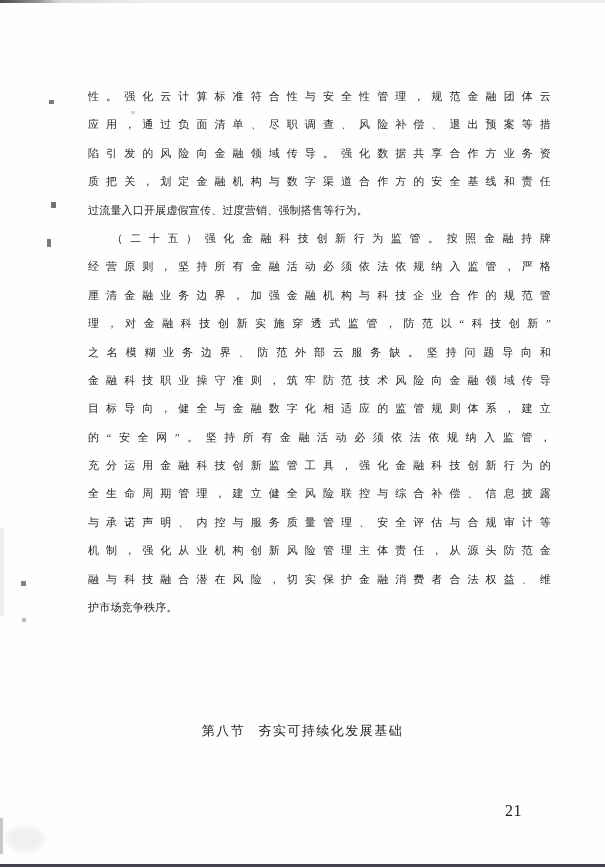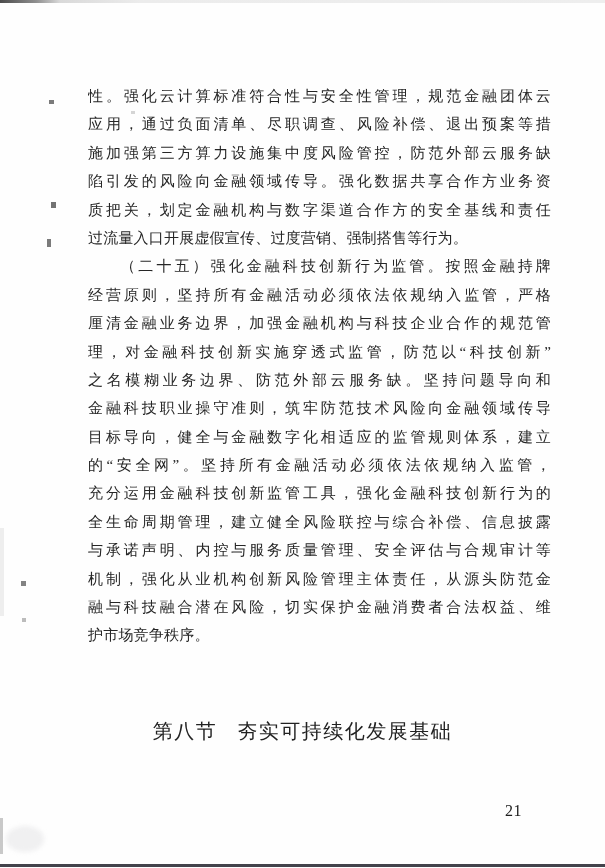--- a/index.html
+++ b/index.html
@@ -57,21 +57,21 @@
   .speck.s4 { left: 47px; top: 239px; width: 4px; height: 8px; opacity: .8; }
   .speck.s5 { left: 21px; top: 581px; width: 5px; height: 5px; opacity: .75; }
   .speck.s6 { left: 22px; top: 618px; width: 4px; height: 4px; opacity: .4; }
 
   
   .text-block {
     position: absolute;
     left: 88px;
     top: 82px;
     width: 463px;
-    font-size: 15px;
+    font-size: 11px;
     line-height: 28.4px;
     color: #262626;
     letter-spacing: 0.2px;
   }
   .line {
     height: 28.4px;
     overflow: hidden;
     text-align: justify;
     text-align-last: justify;
     text-justify: inter-character;
@@ -87,21 +87,21 @@
 
   
   .section-heading {
     position: absolute;
     top: 716px;
     left: 0;
     width: 605px;
     height: 30px;
     line-height: 30px;
     text-align: center;
-    font-size: 20px;
+    font-size: 13px;
     color: #222222;
     letter-spacing: 1.5px;
   }
   .section-heading .label { margin-right: 1em; }
 
   
   .page-number {
     position: absolute;
     left: 505px;
     top: 802px;
@@ -122,21 +122,20 @@
   <div class="speck s1"></div>
   <div class="speck s2"></div>
   <div class="speck s3"></div>
   <div class="speck s4"></div>
   <div class="speck s5"></div>
   <div class="speck s6"></div>
 
   <div class="text-block">
       <div class="line">性。强化云计算标准符合性与安全性管理，规范金融团体云</div>
       <div class="line">应用，通过负面清单、尽职调查、风险补偿、退出预案等措</div>
-      <div class="line">施加强第三方算力设施集中度风险管控，防范外部云服务缺</div>
       <div class="line">陷引发的风险向金融领域传导。强化数据共享合作方业务资</div>
       <div class="line">质把关，划定金融机构与数字渠道合作方的安全基线和责任</div>
       <div class="line last">过流量入口开展虚假宣传、过度营销、强制搭售等行为。</div>
       <div class="line indent">（二十五）强化金融科技创新行为监管。按照金融持牌</div>
       <div class="line">经营原则，坚持所有金融活动必须依法依规纳入监管，严格</div>
       <div class="line">厘清金融业务边界，加强金融机构与科技企业合作的规范管</div>
       <div class="line">理，对金融科技创新实施穿透式监管，防范以“科技创新”</div>
       <div class="line">之名模糊业务边界、防范外部云服务缺。坚持问题导向和</div>
       <div class="line">金融科技职业操守准则，筑牢防范技术风险向金融领域传导</div>
       <div class="line">目标导向，健全与金融数字化相适应的监管规则体系，建立</div>

